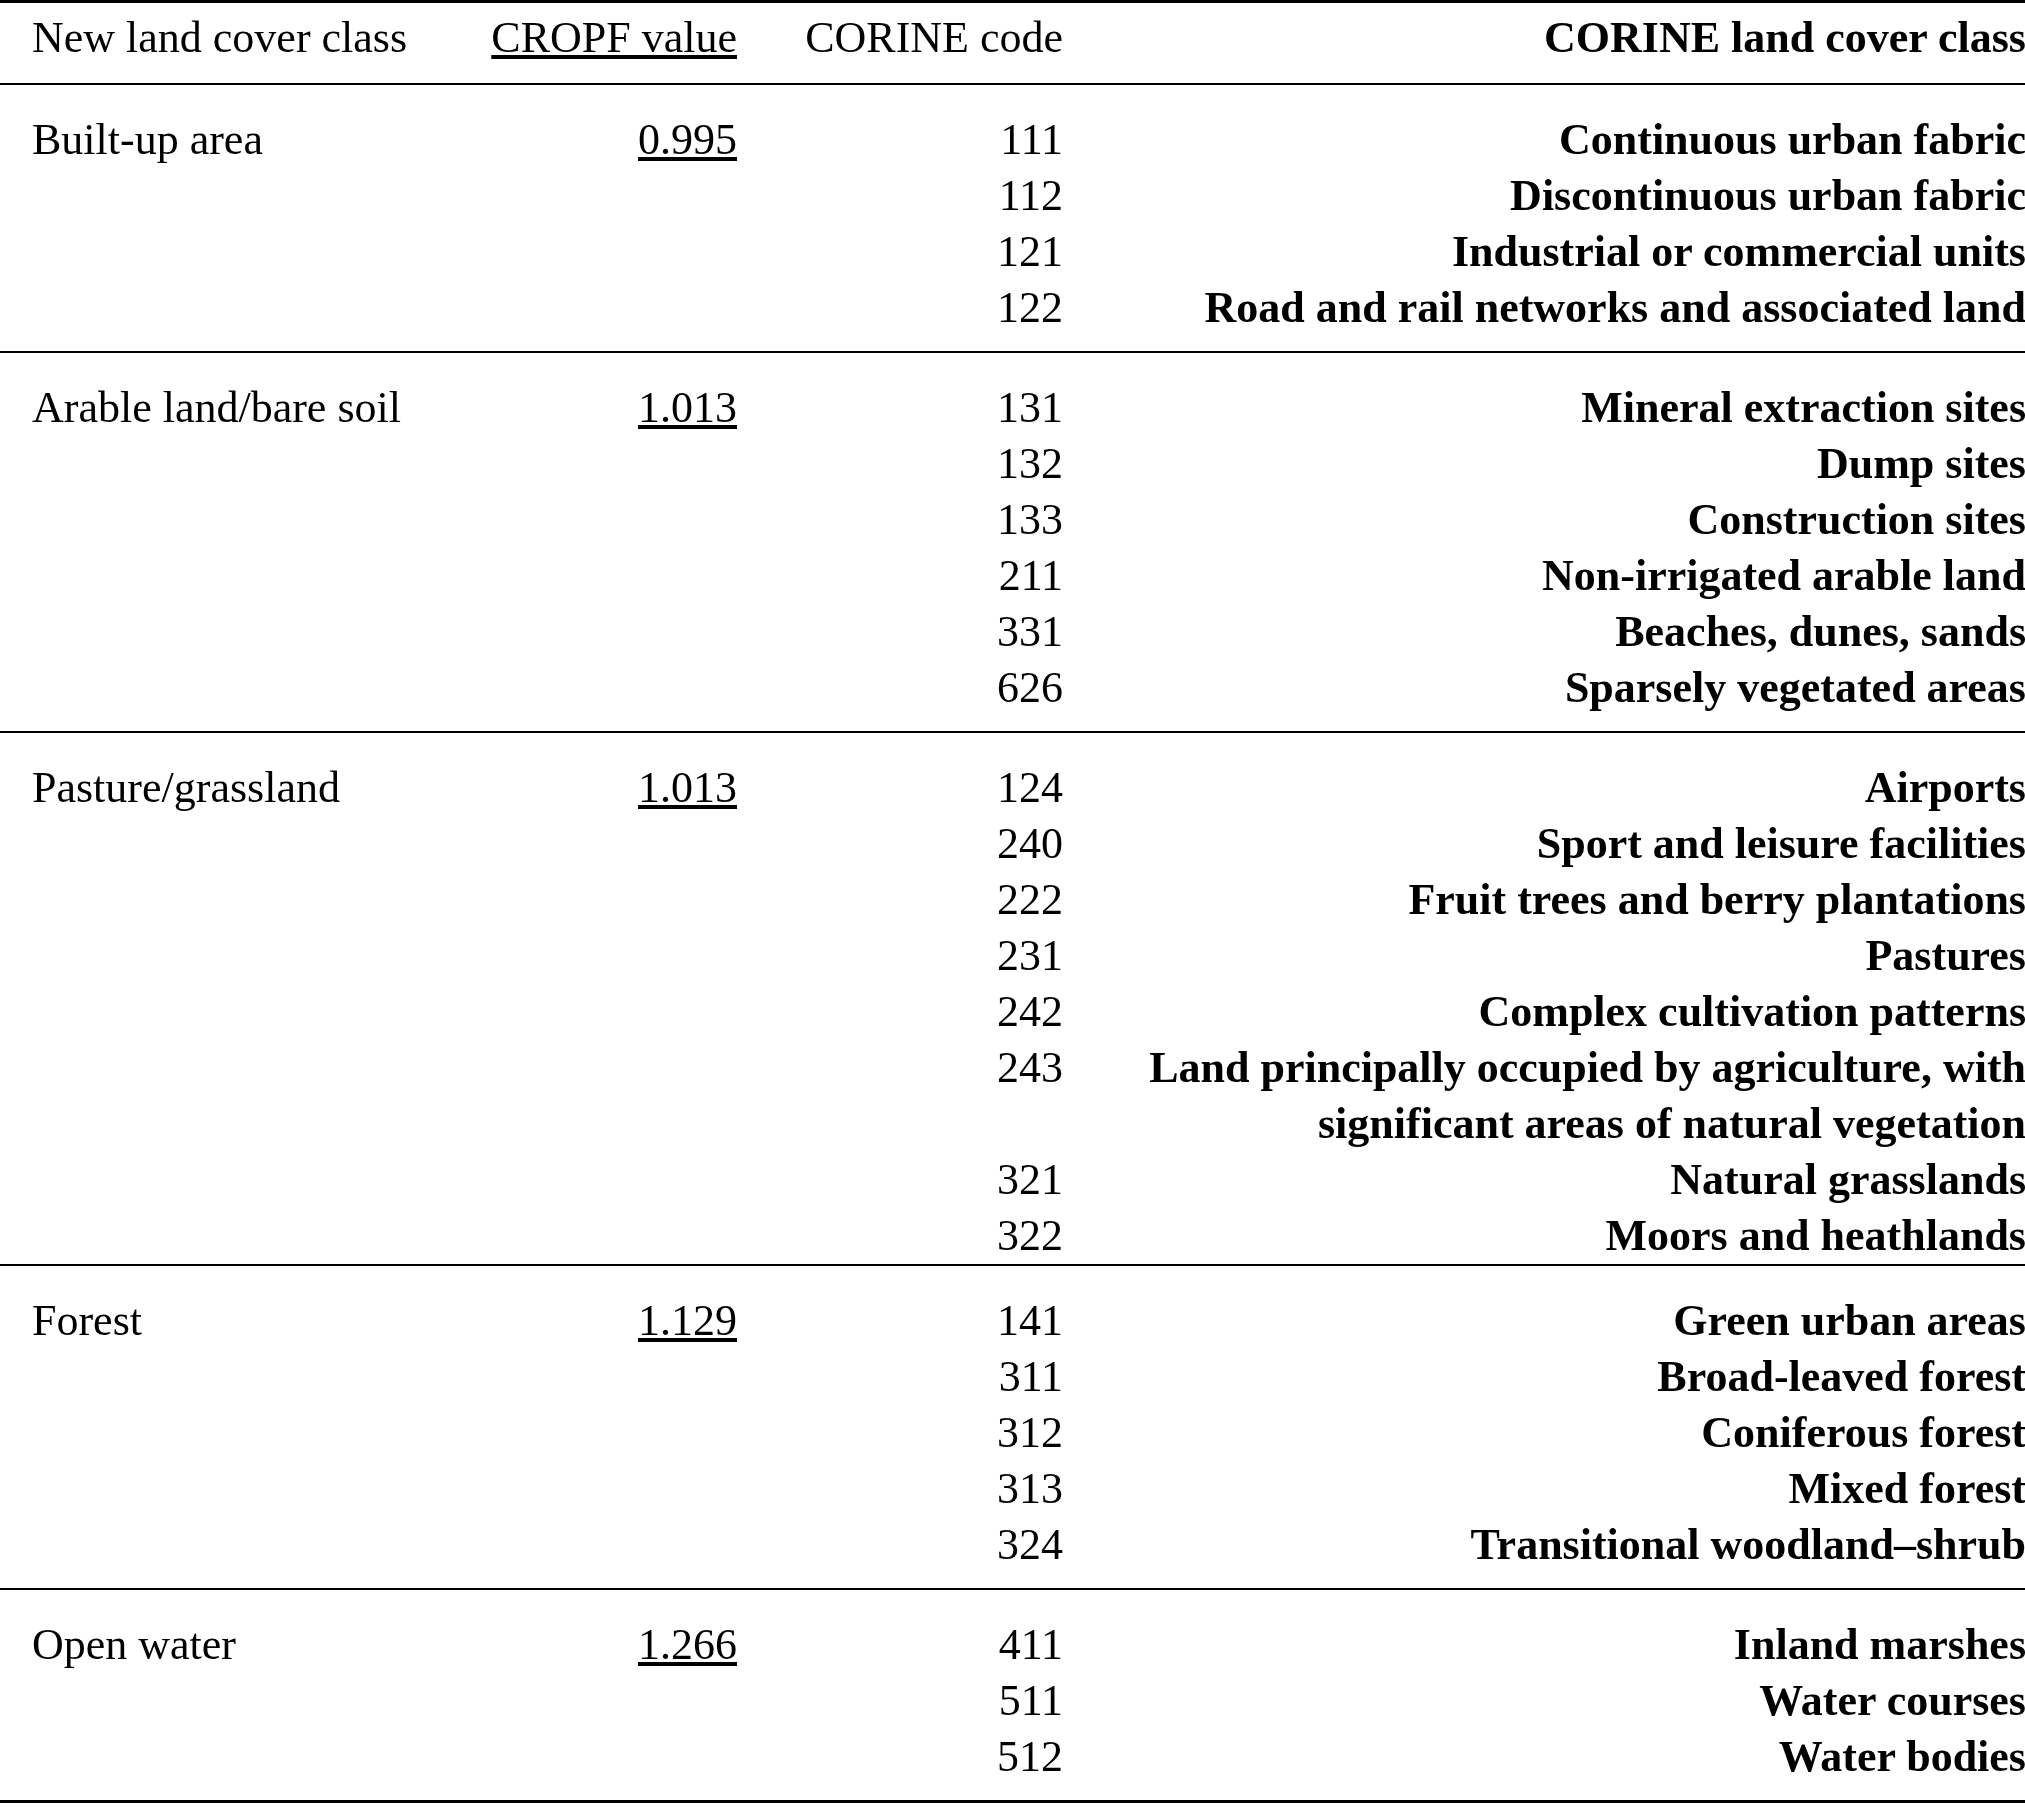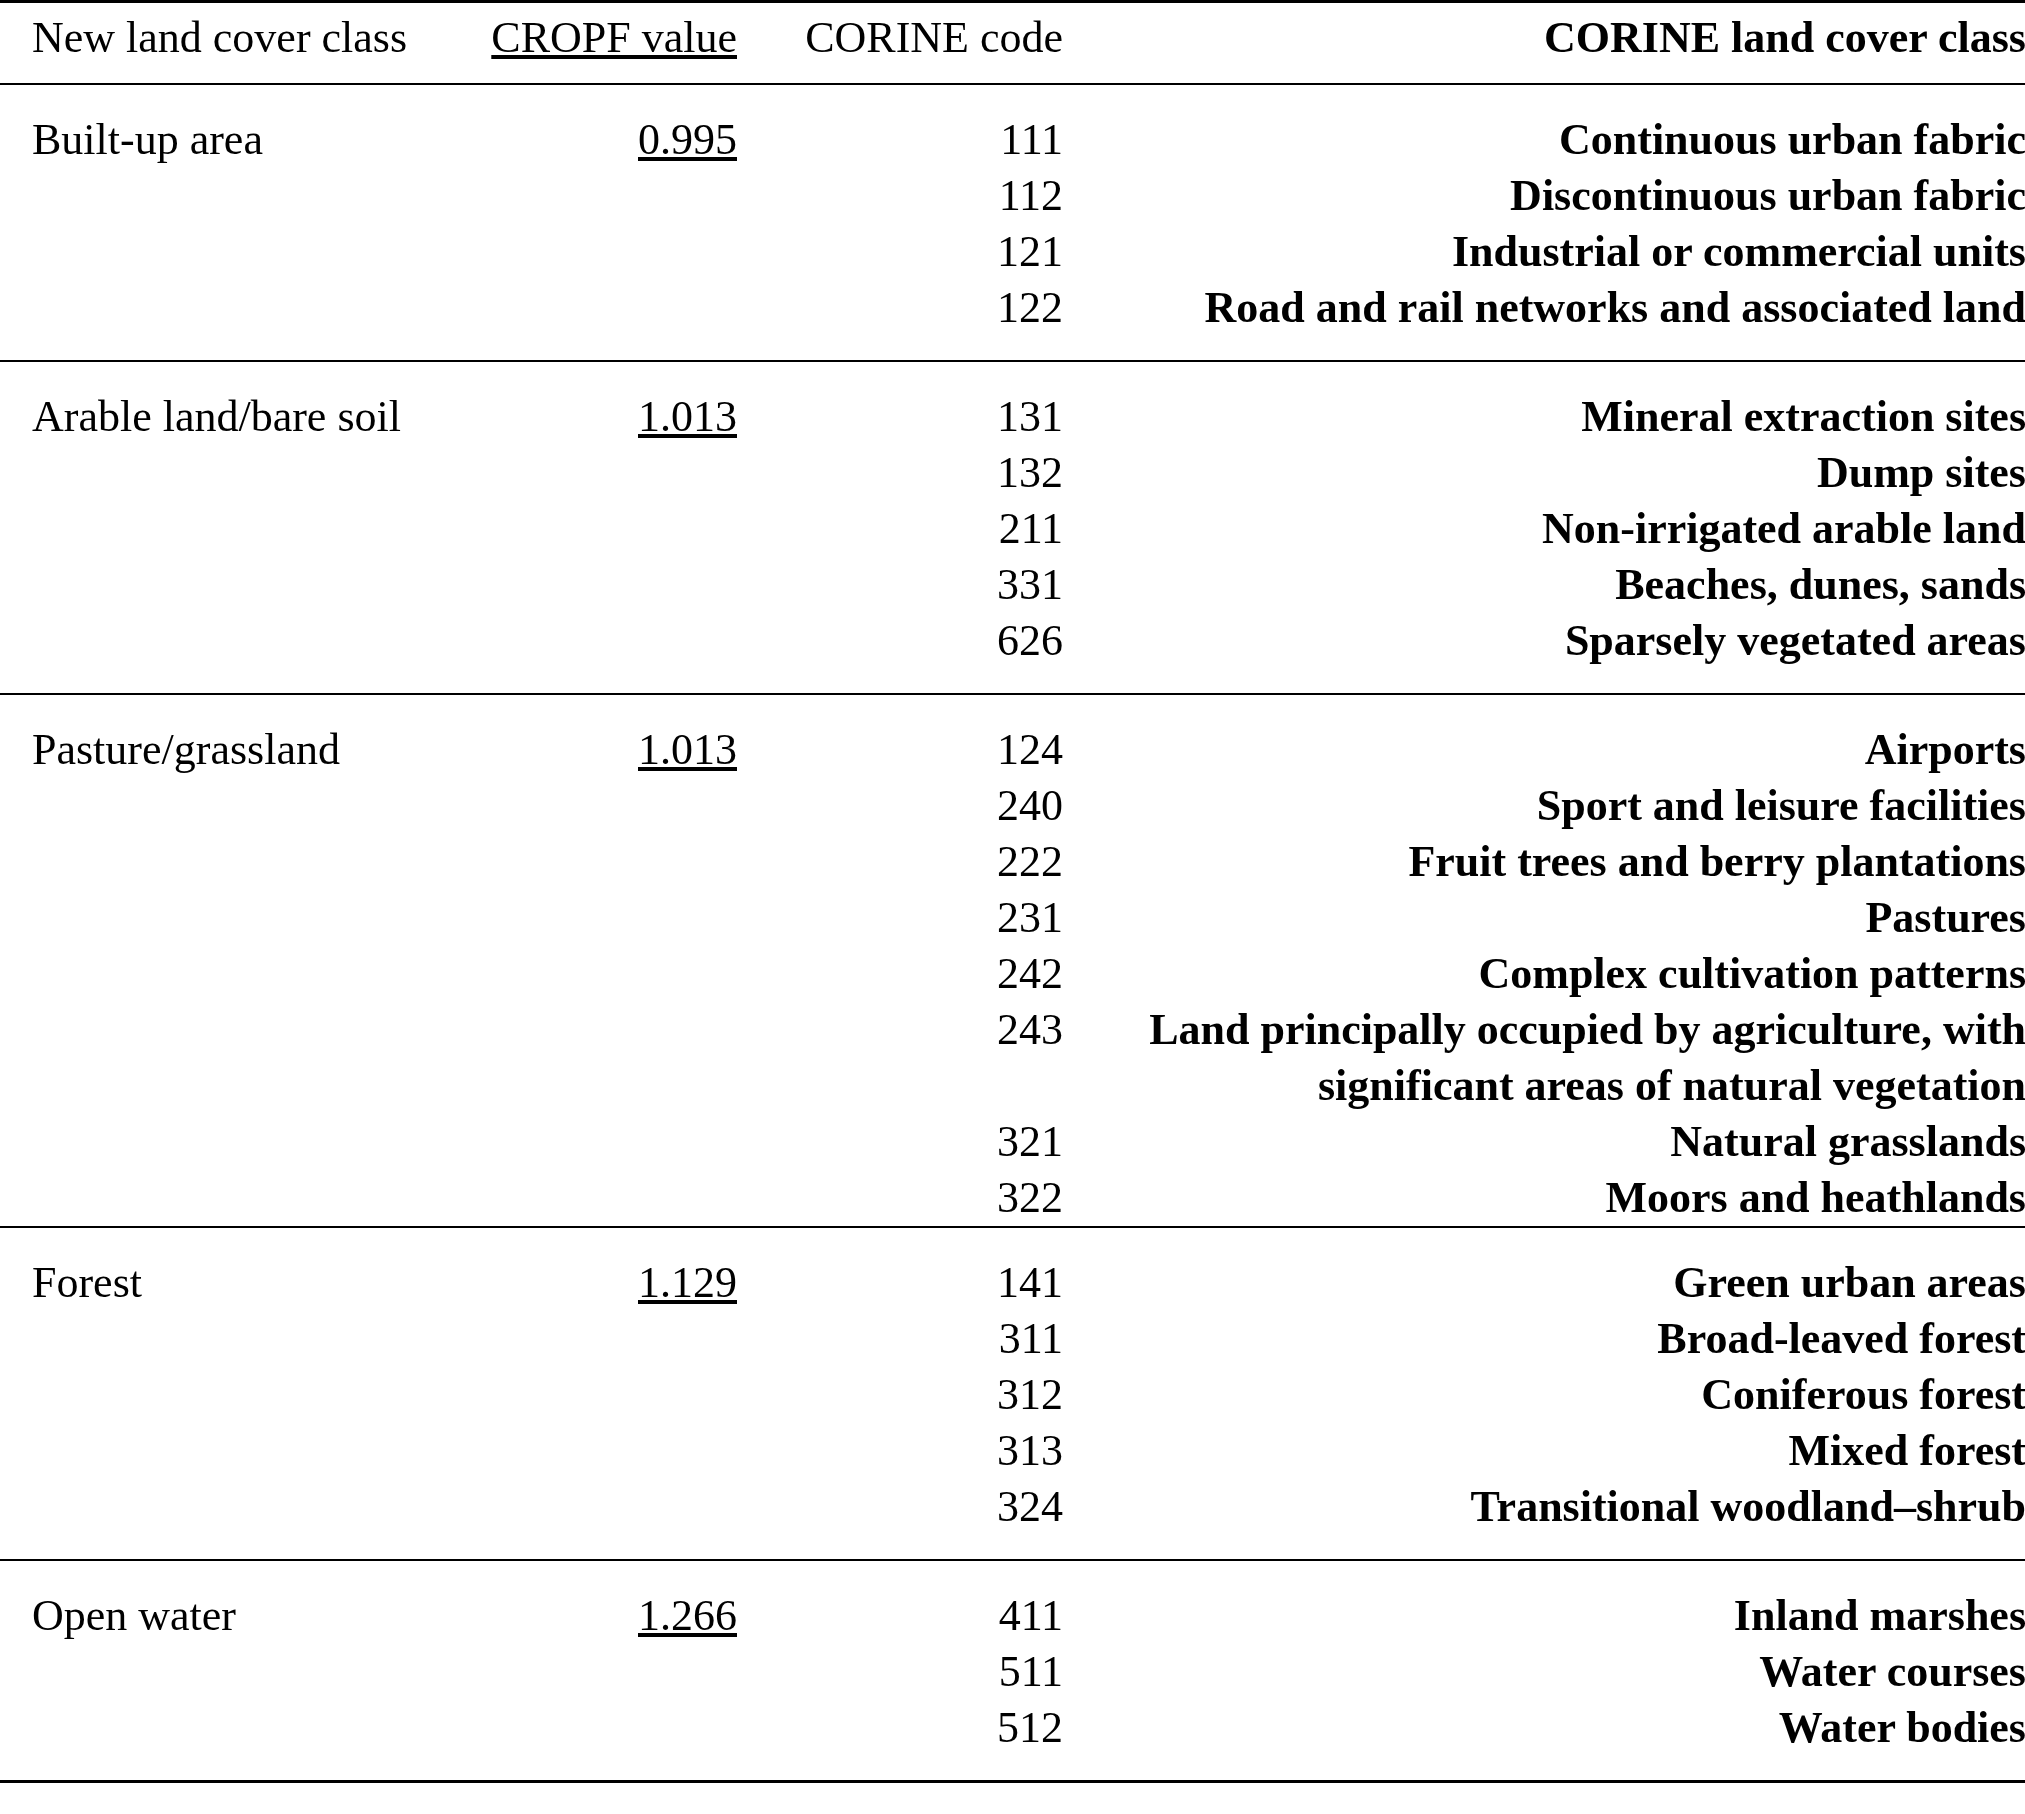--- a/index.html
+++ b/index.html
@@ -34,21 +34,21 @@
   }
   .col-class { text-align: left;  padding-left: 32px; }
   .col-cropf { text-align: right; text-decoration: underline; }
   .col-code  { text-align: right; }
   .col-desc  { text-align: right;  padding-left: 61px; font-weight: bold; }
 
   thead td { padding-top: 6.9px; padding-bottom: 17.6px; }
   thead    { border-bottom: 2.9px solid #000; padding-left: 40px; }
   tbody    { border-top: 2.9px solid #000; }
   tbody tr.row-first td { padding-top: 27px; }
-  tbody tr.row-last  td { padding-bottom: 24px; }
+  tbody tr.row-last  td { padding-bottom: 15px; }
 </style>
 </head>
 <body>
 
 <table class="lc-table">
   <colgroup>
     <col class="c-class">
       <col class="c-cropf">
       <col class="c-code">
       <col class="c-desc">
@@ -98,20 +98,26 @@
     </tr>
     <tr>
       <td class="col-class"></td>
       <td class="col-cropf"></td>
       <td class="col-code">132</td>
       <td class="col-desc">Dump sites</td>
     </tr>
     <tr>
       <td class="col-class"></td>
       <td class="col-cropf"></td>
+      <td class="col-code">133</td>
+      <td class="col-desc">Construction sites</td>
+    </tr>
+    <tr>
+      <td class="col-class"></td>
+      <td class="col-cropf"></td>
       <td class="col-code">211</td>
       <td class="col-desc">Non-irrigated arable land</td>
     </tr>
     <tr>
       <td class="col-class"></td>
       <td class="col-cropf"></td>
       <td class="col-code">331</td>
       <td class="col-desc">Beaches, dunes, sands</td>
     </tr>
     <tr class="row-last">

